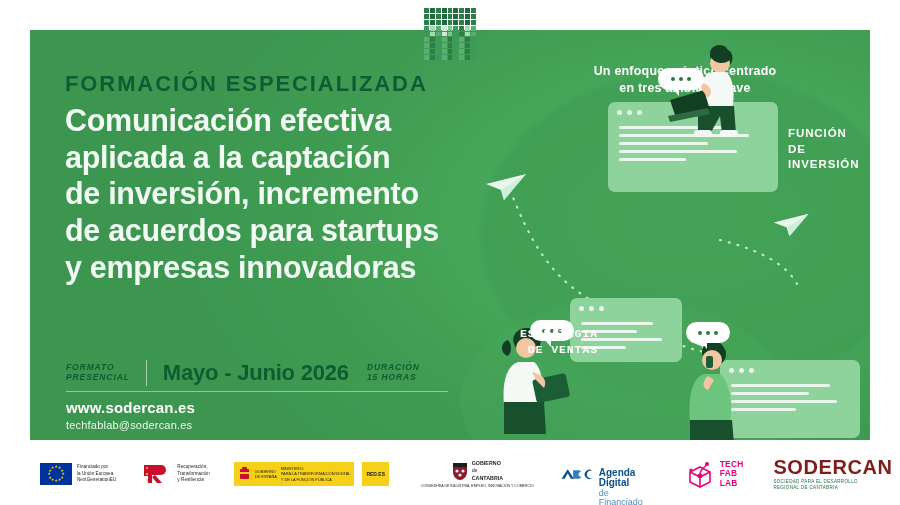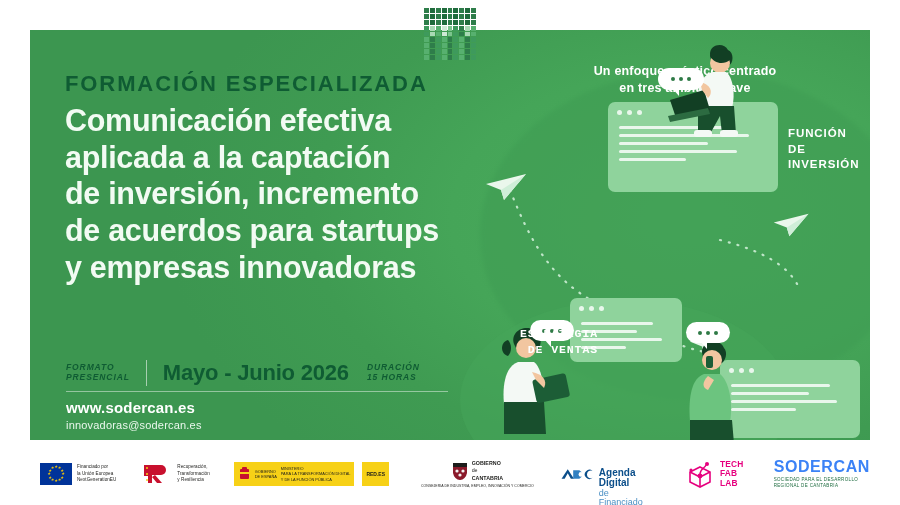--- a/index.html
+++ b/index.html
@@ -331,23 +331,23 @@
 
   .tfl-txt {
     font-size: 8.4px;
     font-weight: 700;
     color: #e6007e;
     line-height: 1.12;
     letter-spacing: .2px;
   }
 
   .sod-word {
-    font-size: 16px;
-    font-weight: 700;
-    color: #3b82f6;
+    font-size: 20px;
+    font-weight: 700;
+    color: #7f1d1d;
     letter-spacing: 0.6px;
     line-height: 1;
   }
   .sod-sub {
     font-size: 4.5px;
     color: #1d6b3f;
     letter-spacing: .35px;
     line-height: 1.3;
     margin-top: 2px;
     white-space: nowrap;
@@ -467,21 +467,21 @@
       <div class="meta-block meta-dur">
         <div class="m1">DURACIÓN</div>
         <div class="m2">15 HORAS</div>
       </div>
     </div>
 
     <div class="meta-rule"></div>
 
     <div class="contact">
       <div class="c1">www.sodercan.es</div>
-      <div class="c2">innovadoras@sodercan.es</div>
+      <div class="c2">techfablab@sodercan.es</div>
     </div>
 
     <div class="right-col">
 
       <div class="kicker">
         <div>Un enfoque práctico centrado</div>
         <div>en tres ámbitos clave</div>
       </div>
 
       <svg class="dotpath" style="left:0;top:60px;" width="400" height="340" viewBox="0 0 400 340">

